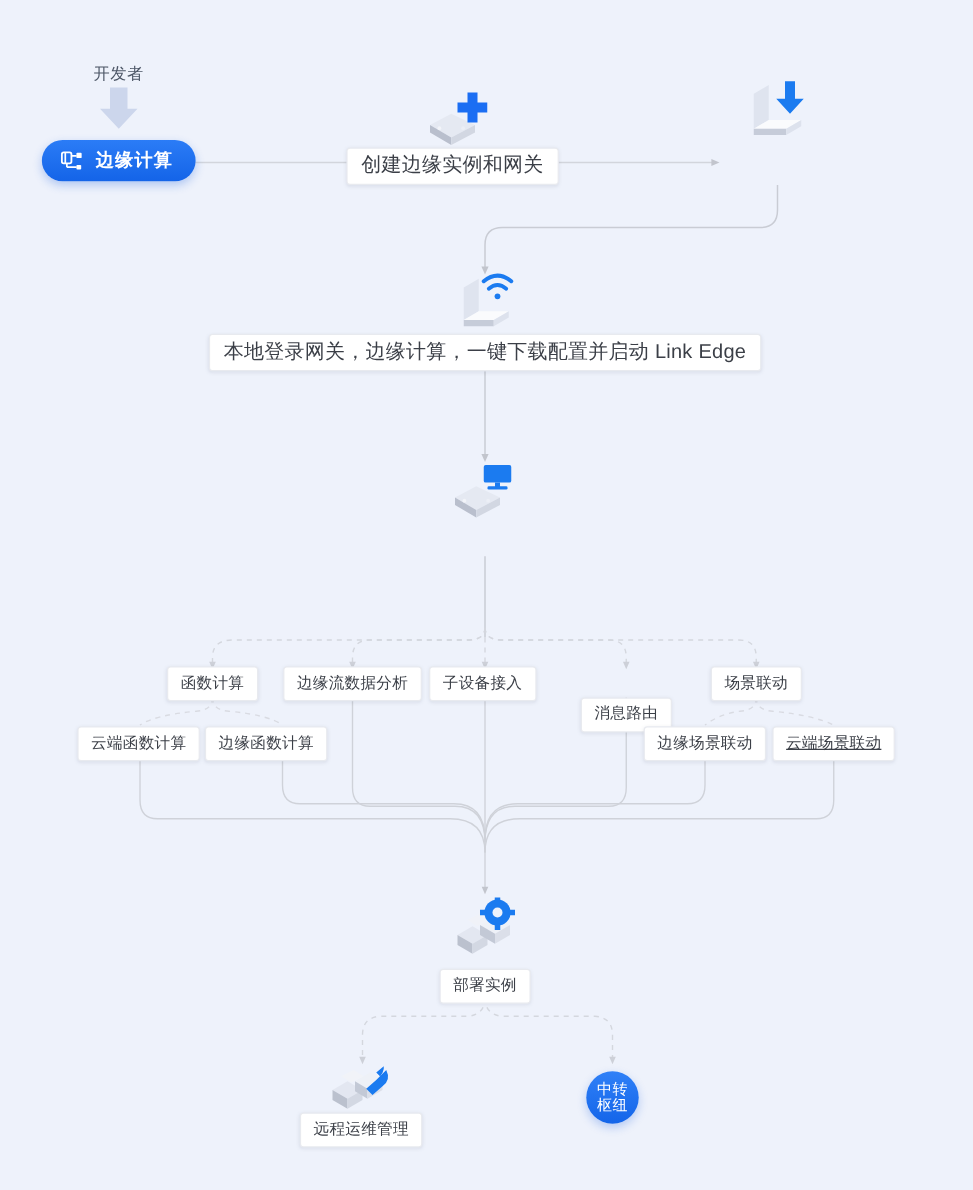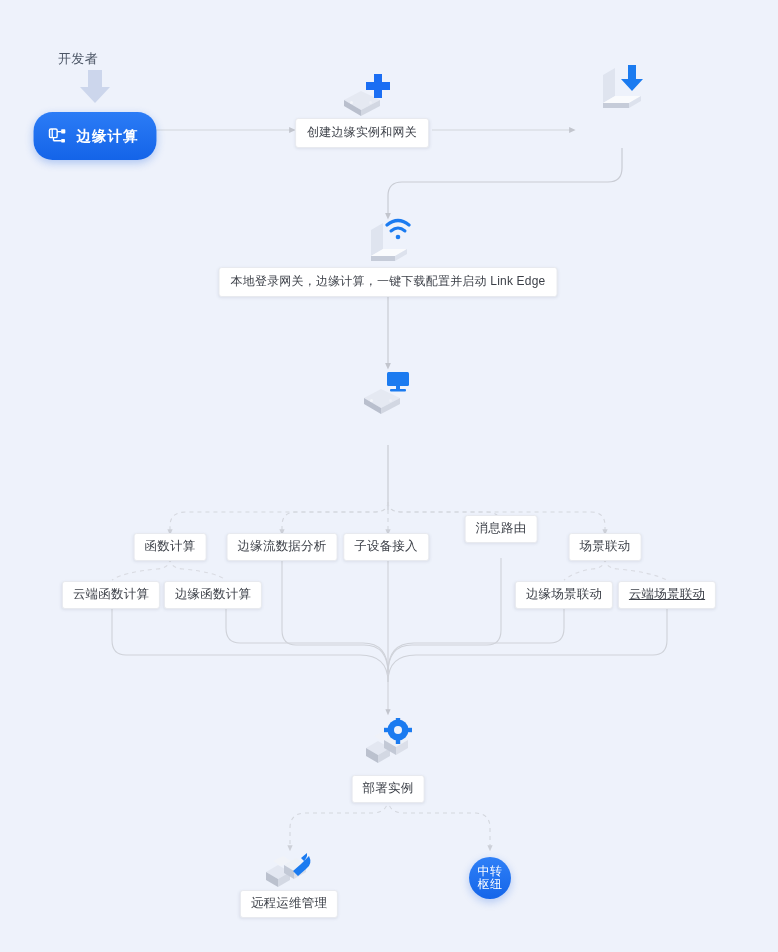--- a/index.html
+++ b/index.html
@@ -13,21 +13,21 @@
   svg.wires{position:absolute;left:0;top:0;width:778px;height:952px;pointer-events:none;}
 
   
   .chip{
     position:absolute;
     background:#ffffff;
     border:1px solid #e8eaef;
     border-radius:3px;
     box-shadow:0 1px 3px rgba(60,70,100,.10);
     color:#3b3f47;
-    font-size:12px;
+    font-size:16px;
     line-height:15px;
     padding:6px 11px 7px;
     white-space:nowrap;
     transform:translateX(-50%);
     text-align:center;
     letter-spacing:.2px;
   }
   .chip.small{font-size:12.5px;padding:5px 10px 6px;}
 
   
@@ -39,21 +39,21 @@
   }
   .dev-arrow{position:absolute;transform:translateX(-50%);}
 
   
   .pill{
     position:absolute;
     display:flex;align-items:center;gap:9px;
     background:linear-gradient(180deg,#2b7cf6 0%,#1464e8 100%);
     border-radius:19px;
     padding:0 18px 0 14px;
-    height:48px;
+    height:33px;
     box-shadow:0 3px 8px rgba(25,95,225,.30);
     transform:translateX(-50%);
   }
   .pill .pill-label{color:#fff;font-size:14.5px;font-weight:bold;letter-spacing:1px;}
   .pill .pill-ico{width:20px;height:20px;display:block;}
 
   
   .circle-node{
     position:absolute;
     width:42px;height:42px;border-radius:50%;
@@ -113,21 +113,21 @@
     <path d="M282 558 V630 Q282 645 296 645 H364 Q388 645 388 674" stroke="#cfd2d9" stroke-width="1.1" fill="none"></path>
     <path d="M388 558 V712" stroke="#cfd2d9" stroke-width="1.1" fill="none" marker-end="url(#ah)"></path>
     <path d="M501 558 V630 Q501 645 487 645 H412 Q388 645 388 674" stroke="#cfd2d9" stroke-width="1.1" fill="none"></path>
     <path d="M564 606 V628 Q564 643 550 643 H414 Q388 643 388 672" stroke="#cfd2d9" stroke-width="1.1" fill="none"></path>
     <path d="M667 606 V640 Q667 655 653 655 H416 Q388 655 388 682" stroke="#cfd2d9" stroke-width="1.1" fill="none"></path>
 
     <path d="M388 798 Q388 812 374 813 H304 Q290 814 290 828 V848" stroke="#d4d7de" stroke-width="1.1" fill="none" stroke-dasharray="4 4" marker-end="url(#ahd)"></path>
     <path d="M388 798 Q388 812 402 813 H476 Q490 814 490 828 V848" stroke="#d4d7de" stroke-width="1.1" fill="none" stroke-dasharray="4 4" marker-end="url(#ahd)"></path>
   </svg>
 
-  <div class="dev-label" style="left:78px;top:50px;text-align:center;">开发者</div>
+  <div class="dev-label" style="left:95px;top:50px;text-align:center;">开发者</div>
   <div class="dev-arrow" style="left:95px;top:68px;">
     <svg width="38" height="38" viewBox="0 0 38 38">
       <path d="M12 2 H26 V19 H34 L19 35 L4 19 H12 Z" fill="#ccd6ec"></path>
     </svg>
   </div>
 
   <div class="pill" style="left:95px;top:112px;">
     <span class="pill-ico">
       <svg viewBox="0 0 22 22" width="20" height="20">
         <rect x="2.2" y="3.2" width="8.4" height="9.6" rx="1.6" fill="none" stroke="#fff" stroke-width="1.6"></rect>
@@ -200,21 +200,21 @@
 
   <div class="chip small" style="left:170px;top:533px;">
     <span>函数计算</span>
   </div>
   <div class="chip small" style="left:282px;top:533px;">
     <span>边缘流数据分析</span>
   </div>
   <div class="chip small" style="left:386px;top:533px;">
     <span>子设备接入</span>
   </div>
-  <div class="chip small" style="left:501px;top:515px;">
+  <div class="chip small" style="left:501px;top:558px;font-family:Liberation Mono, monospace;">
     <span>消息路由</span>
   </div>
   <div class="chip small" style="left:605px;top:533px;">
     <span>场景联动</span>
   </div>
 
   <div class="chip small" style="left:111px;top:581px;">
     <span>云端函数计算</span>
   </div>
   <div class="chip small" style="left:213px;top:581px;">

